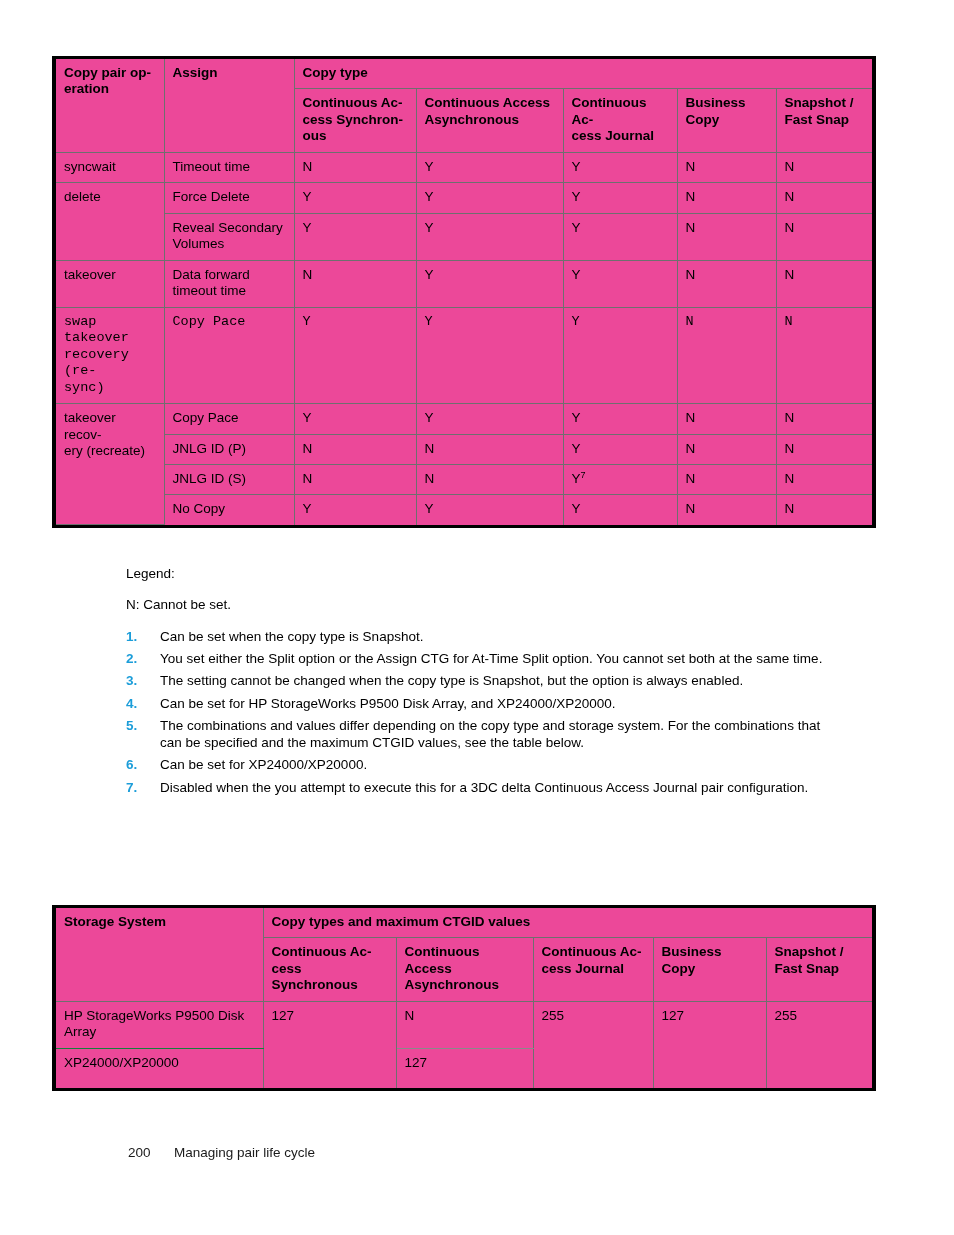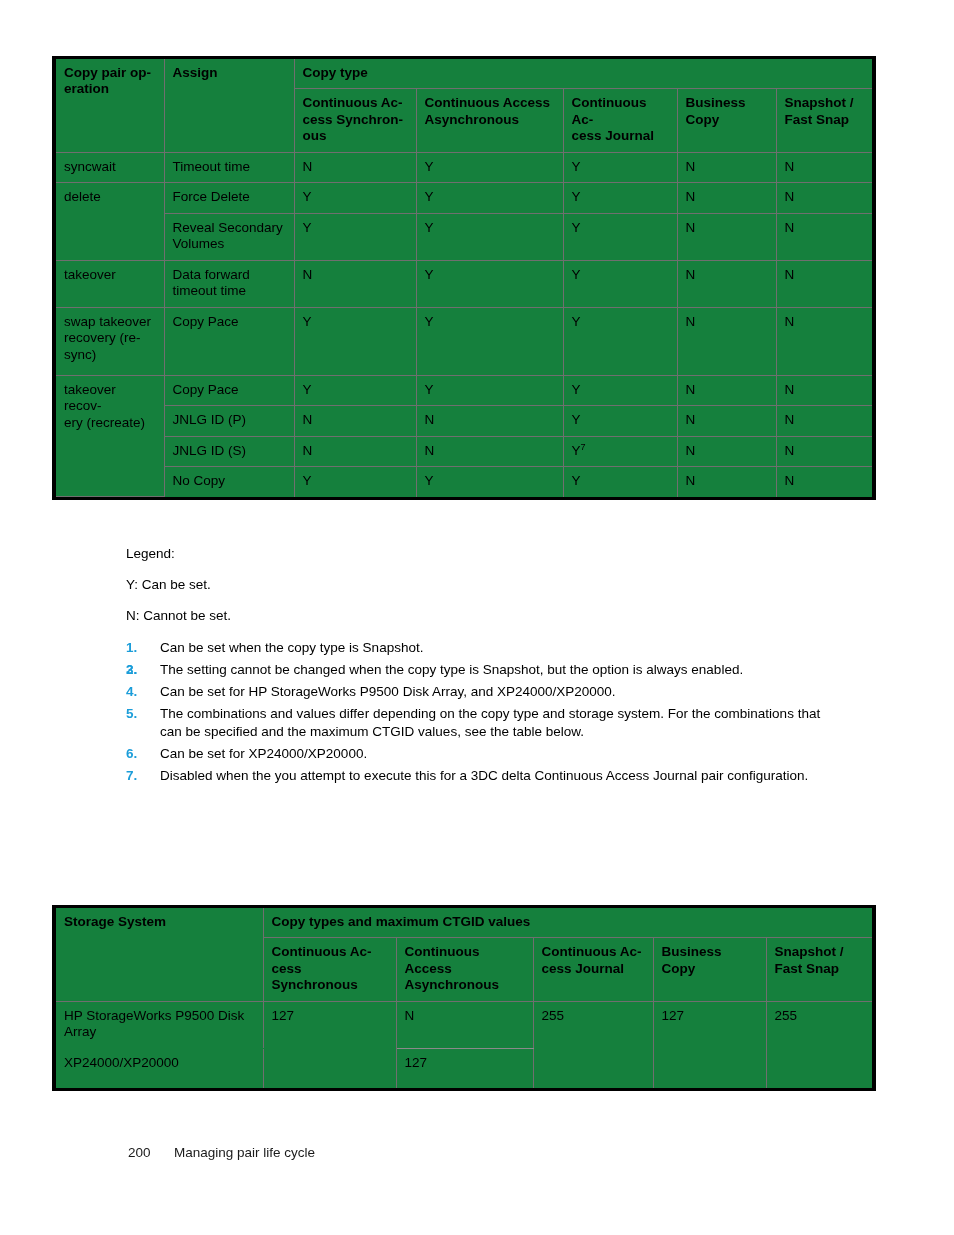--- a/index.html
+++ b/index.html
@@ -21,21 +21,21 @@
     width: 954px;
     height: 1235px;
   }
 
   
   table.doc-table {
     border-collapse: collapse;
     table-layout: fixed;
     font-size: 13.5px;
     line-height: 1.22;
-    background: #15803d;
+    background: #ec4899;
   }
   table.doc-table td, table.doc-table th {
     border: 1px solid #7a7a7a;
     padding: 6px 8px 7px 8px;
     vertical-align: top;
     text-align: left;
     font-weight: normal;
   }
   table.doc-table th {
     font-weight: bold;
@@ -63,21 +63,21 @@
   sup.fn {
     font-size: 9px;
     vertical-align: super;
     line-height: 0;
   }
 
   
   .legend-block {
     position: absolute;
     left: 126px;
-    top: 546px;
+    top: 566px;
     width: 716px;
     font-size: 13.5px;
     line-height: 1.25;
   }
   .legend-line {
     margin: 0 0 14px 0;
   }
   ol.notes {
     margin: 6px 0 0 0;
     padding: 0;
@@ -187,21 +187,21 @@
           <tr>
             <td style="border-left:none;margin-top:32px;" class="vmid">takeover</td>
             <td class="vmid">Data forward<br>timeout time</td>
             <td class="vmid">N</td>
             <td class="vmid">Y</td>
             <td class="vmid">Y</td>
             <td class="vmid">N</td>
             <td class="vmid" style="border-right:none;">N</td>
           </tr>
 
-          <tr style="height:68px;">
+          <tr style="height:68px;font-family:Liberation Mono, monospace;">
             <td style="border-left:none;" class="vmid">swap takeover<br>recovery (re-<br>sync)</td>
             <td class="vmid">Copy Pace</td>
             <td class="vmid">Y</td>
             <td class="vmid">Y</td>
             <td class="vmid">Y</td>
             <td class="vmid">N</td>
             <td class="vmid" style="border-right:none;">N</td>
           </tr>
 
           <tr>
@@ -237,29 +237,29 @@
             <td class="vmid" style="border-bottom:none;">N</td>
             <td class="vmid" style="border-right:none;border-bottom:none;">N</td>
           </tr>
         </tbody>
       </table>
     </div>
   </div>
 
   <div class="legend-block">
     <p class="legend-line">Legend:</p>
-    <p class="legend-line">Y: Can be set.</p>
     <p class="legend-line">N: Cannot be set.</p>
     <ol class="notes">
       <li>
         <span class="num">1.</span>
         <span>Can be set when the copy type is Snapshot.</span>
       </li>
       <li>
         <span class="num">2.</span>
+        <span>You set either the Split option or the Assign CTG for At-Time Split option. You cannot set both at the same time.</span>
       </li>
       <li>
         <span class="num">3.</span>
         <span>The setting cannot be changed when the copy type is Snapshot, but the option is always enabled.</span>
       </li>
       <li>
         <span class="num">4.</span>
         <span>Can be set for HP StorageWorks P9500 Disk Array, and XP24000/XP20000.</span>
       </li>
       <li>

